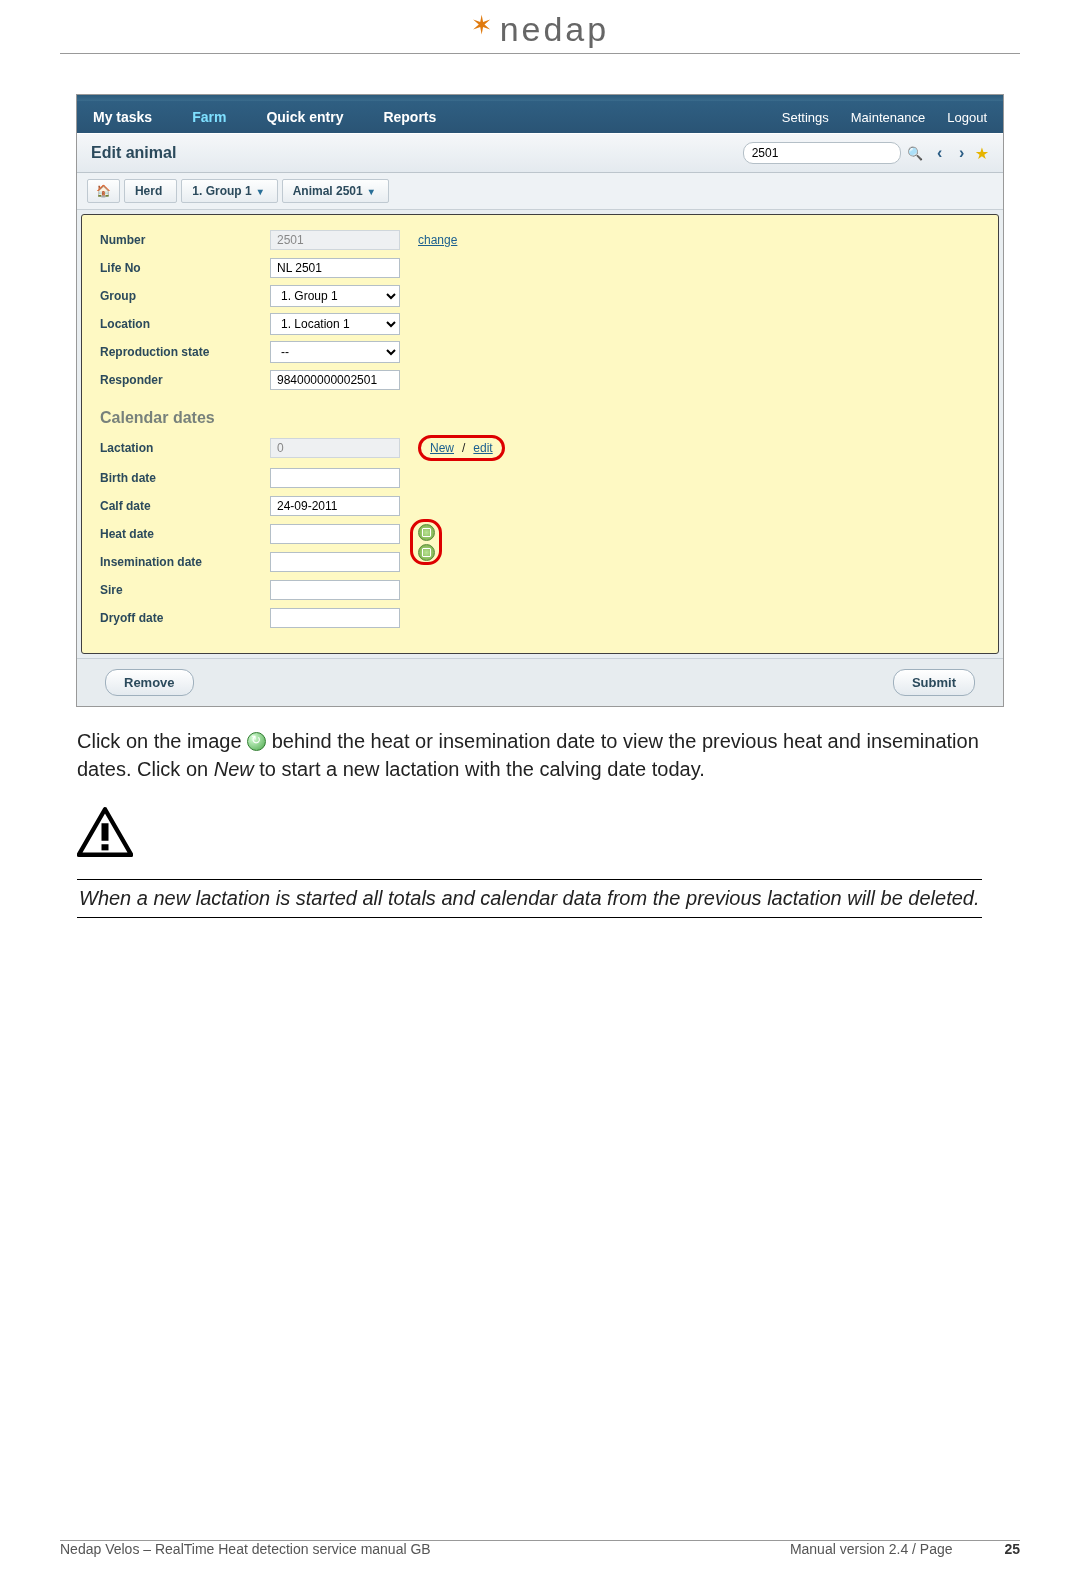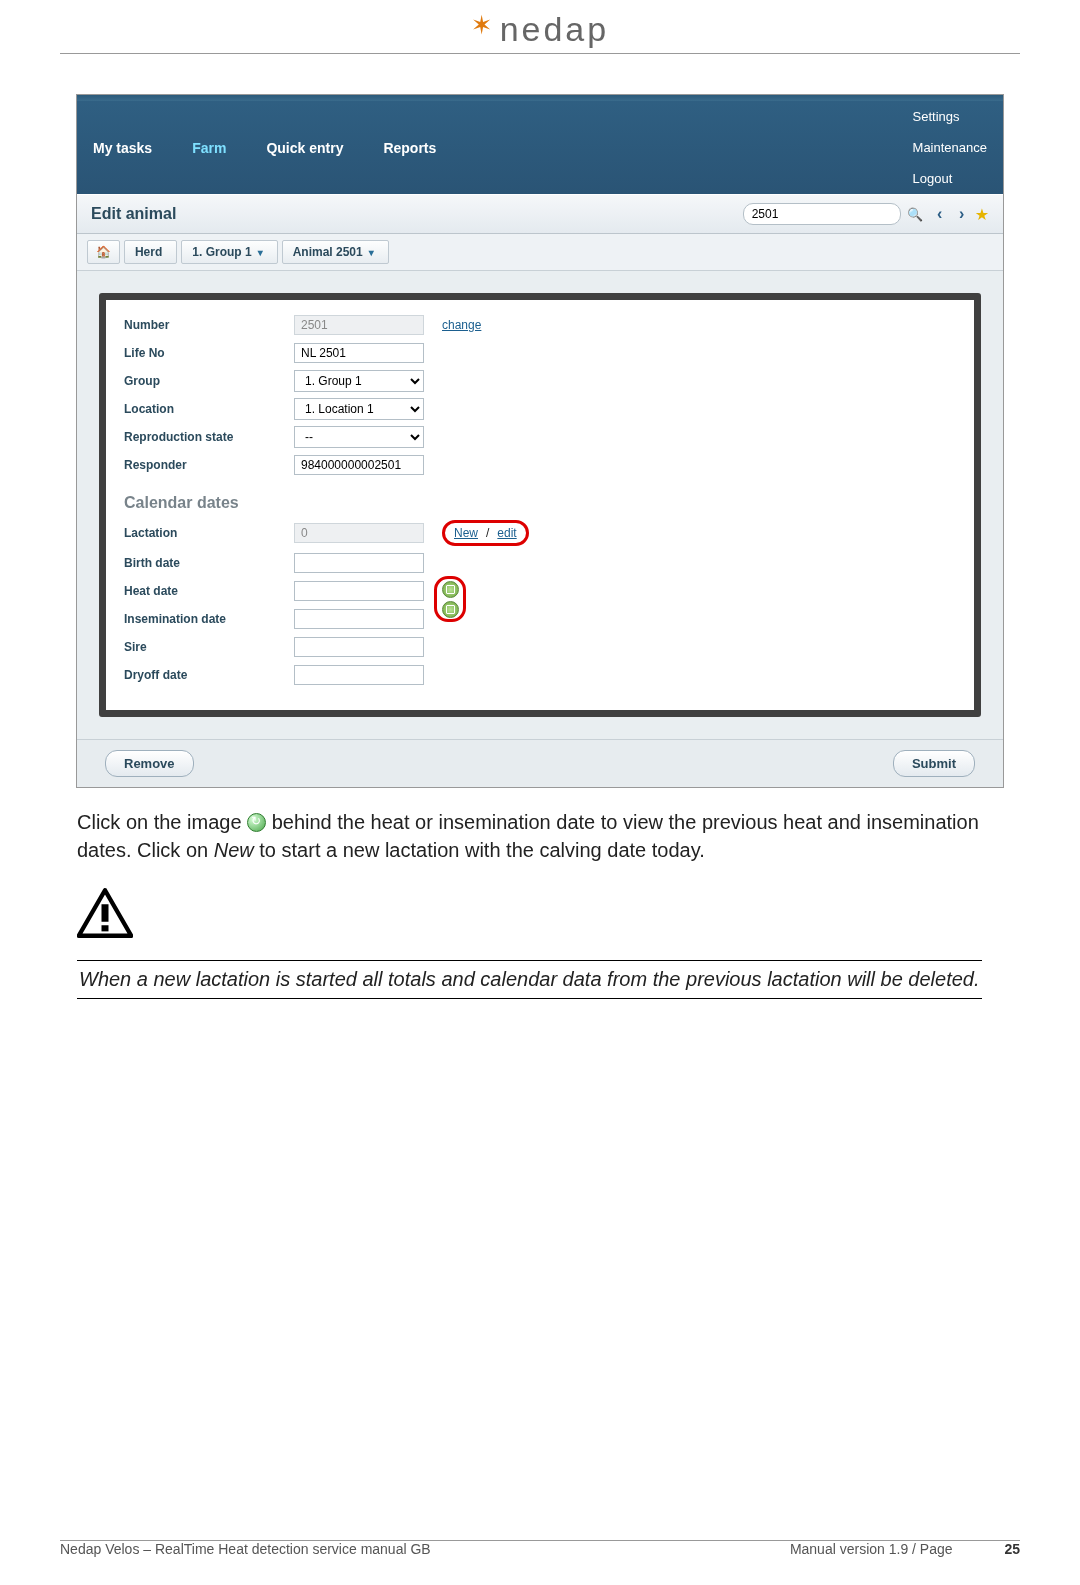--- a/index.html
+++ b/index.html
@@ -52,21 +52,21 @@
   .ss-nav {
     background: linear-gradient(#2f5f82,#2a5475);
     color: #fff;
     display: flex;
     align-items: center;
     padding: 8px 16px;
     font-size: 14px;
     font-weight: bold;
   }
   .ss-nav .nav-left { display: flex; gap: 40px; }
-  .ss-nav .nav-right { margin-left: auto; display: flex; gap: 16px; font-weight: normal; font-size: 13px; flex-direction: column; }
+  .ss-nav .nav-right { margin-left: auto; display: flex; gap: 22px; font-weight: normal; font-size: 13px; }
   .ss-nav .active { color: #7fe0ff; }
   .ss-subhead {
     background: linear-gradient(#f5f7f9,#e4eaef);
     border-top: 1px solid #fff;
     border-bottom: 1px solid #bcc5cc;
     padding: 8px 14px;
     display: flex;
     align-items: center;
   }
   .ss-subhead h2 {
@@ -107,23 +107,23 @@
     padding: 4px 14px 4px 10px;
     font-size: 12px;
     color: #2b4a5c;
     font-weight: bold;
     border-radius: 2px;
     position: relative;
   }
   .crumb .dd { margin-left:6px; color:#2a6f98; font-size:10px;}
   .home-crumb { padding: 4px 8px; }
   .ss-body {
-    background: #ffffff;
-    margin: 22px;
-    border: 7px solid #404040;
+    background: #fef9c3;
+    margin: 4px;
+    border: 1px solid #404040;
     border-radius: 3px;
     padding: 14px 18px 18px 18px;
   }
   .form-row {
     display: flex;
     align-items: center;
     margin-bottom: 6px;
     min-height: 22px;
   }
   .form-row label {
@@ -354,20 +354,24 @@
             <a class="link-a">New</a>
             <span>/</span>
             <a class="link-a">edit</a>
           </span>
         </span>
       </div>
       <div class="form-row">
         <label>Birth date</label>
         <span class="field"><input value="" style=""></span>
       </div>
+      <div class="form-row">
+        <label>Calf date</label>
+        <span class="field"><input value="24-09-2011" style=""></span>
+      </div>
 
       <div class="heat-insem-wrap">
         <div class="red-oval-small" style="left:310px; top:-4px;">
           <span class="cal-icon"></span>
           <span class="cal-icon"></span>
         </div>
         <div class="form-row">
           <label>Heat date</label>
           <span class="field"><input value="" style=""></span>
         </div>
@@ -409,15 +413,15 @@
         <rect x="28" y="42" width="8" height="7" fill="#000"></rect>
       </svg>
     </span>
     <div class="warn-text">When a new lactation is started all totals and calendar data from the previous lactation will be deleted.</div>
   </div>
 </div>
 
 <div class="page-footer">
   <span>Nedap Velos – RealTime Heat detection service manual GB</span>
   <span class="right">
-    <span>Manual version 1.9 / Page </span><b>25</b>
+    <span>Manual version 2.4 / Page </span><b>25</b>
   </span>
 </div>
 
 </body></html>

